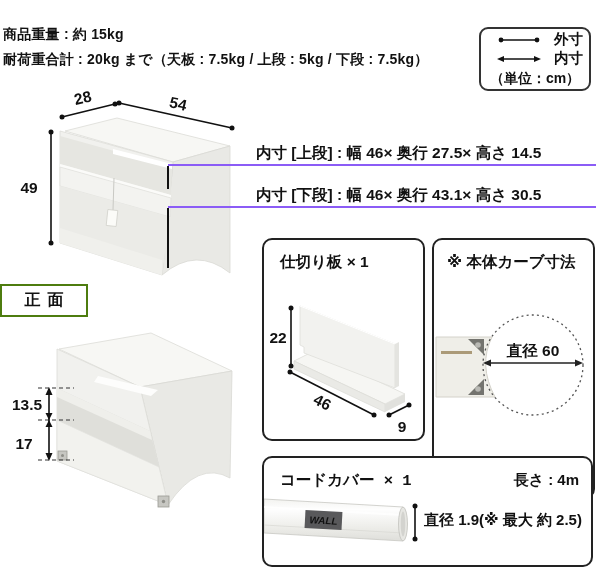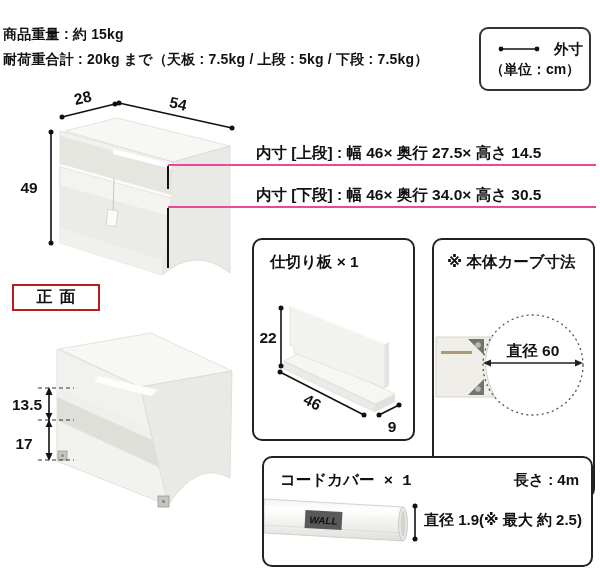--- a/index.html
+++ b/index.html
@@ -13,27 +13,27 @@
   .legend-box{
     left:479px;top:27px;width:112px;height:64px;border:2px solid #333;border-radius:9px;
     background:#fff;display:flex;flex-direction:column;justify-content:center;
     padding:2px 6px;box-sizing:border-box;
   }
   .legend-row{display:flex;align-items:center;justify-content:flex-end;gap:12px;height:19px;}
   .legend-row .sym{flex:0 0 auto;}
   .legend-label{font-size:14.5px;font-weight:600;}
   .legend-unit{font-size:14px;font-weight:600;text-align:center;height:20px;line-height:20px;}
   .dimline{
-    left:168px;width:428px;height:25px;border-bottom:2px solid #ec4899;
+    left:168px;width:428px;height:25px;border-bottom:2px solid #8b5cf6;
     font-size:15.5px;font-weight:600;line-height:23px;white-space:nowrap;
     padding-left:88px;box-sizing:border-box;
   }
   .connector{width:2px;background:#111;left:167px;}
   .view-label{
-    left:12px;width:88px;height:27px;border:2px solid #b91c1c;background:#fff;
+    left:0;width:88px;height:33px;border:2px solid #4d7c0f;background:#fff;
     display:flex;align-items:center;justify-content:center;
     font-size:16px;font-weight:700;letter-spacing:7px;text-indent:7px;box-sizing:border-box;
   }
   .part-box{border:2px solid #222;border-radius:10px;background:#fff;box-sizing:border-box;overflow:hidden;}
   .box-title{font-size:15.5px;font-weight:600;white-space:nowrap;}
   svg text{font-family:"Liberation Sans","DejaVu Sans",sans-serif;fill:#111;}
   .dimnum{font-size:15.5px;font-weight:600;}
 </style>
 </head>
 <body>
@@ -45,20 +45,28 @@
 
   <div class="abs legend-box">
     <div class="legend-row">
       <svg class="sym" width="46" height="10" viewBox="0 0 46 10">
         <line x1="5" y1="5" x2="41" y2="5" stroke="#111" stroke-width="1.6"></line>
         <circle cx="5" cy="5" r="2.4" fill="#111"></circle>
           <circle cx="41" cy="5" r="2.4" fill="#111"></circle>
       </svg>
       <span class="legend-label">外寸</span>
     </div>
+    <div class="legend-row">
+      <svg class="sym" width="46" height="10" viewBox="0 0 46 10">
+        <line x1="4" y1="5" x2="42" y2="5" stroke="#111" stroke-width="1.6"></line>
+        <polygon points="1,5 8,2 8,8" fill="#111"></polygon>
+          <polygon points="45,5 38,2 38,8" fill="#111"></polygon>
+      </svg>
+      <span class="legend-label">内寸</span>
+    </div>
     <div class="legend-unit">（単位：cm）</div>
   </div>
 
   <svg class="abs" style="left:10px;top:88px;" width="235" height="205" viewBox="0 0 235 205">
 
     <polygon points="55,43 107,30 220,58 163,74" fill="#f7f7f4" stroke="#dcdcd7" stroke-width="0.8"></polygon>
     <path d="M163,74 L220,58 L220,185 Q186,158 152,187 Z" fill="#e9e9e5" stroke="#d9d9d4" stroke-width="0.8"></path>
     <polygon points="50,43 163,74 152,187 50,155" fill="#f1f1ee" stroke="#dcdcd7" stroke-width="0.8"></polygon>
 
     <polygon points="50,48 162,79 161,107 50,76" fill="#e6e6e1"></polygon>
@@ -83,21 +91,21 @@
       <circle cx="105" cy="16" r="2.5" fill="#111"></circle>
     <text class="dimnum" text-anchor="middle" transform="translate(74,15) rotate(-13)">28</text>
 
     <line x1="109" y1="15" x2="222" y2="40" stroke="#111" stroke-width="1.6"></line>
     <circle cx="109" cy="15" r="2.5" fill="#111"></circle>
       <circle cx="222" cy="40" r="2.5" fill="#111"></circle>
     <text class="dimnum" text-anchor="middle" transform="translate(167,21) rotate(13)">54</text>
   </svg>
 
   <div class="abs dimline jp" style="top:141px;">内寸 [上段] : 幅 46× 奥行 27.5× 高さ 14.5</div>
-  <div class="abs dimline jp" style="top:183px;">内寸 [下段] : 幅 46× 奥行 34.0× 高さ 30.5</div>
+  <div class="abs dimline jp" style="top:183px;">内寸 [下段] : 幅 46× 奥行 43.1× 高さ 30.5</div>
   <div class="abs connector" style="top:166px;height:23px;"></div>
   <div class="abs connector" style="top:208px;height:60px;"></div>
 
   <div class="abs view-label" style="top:284px;">正面</div>
 
   <svg class="abs" style="left:10px;top:330px;" width="235" height="195" viewBox="0 0 235 195">
     <polygon points="49,19 141,3 222,41 130,57" fill="#f7f7f4" stroke="#dcdcd7" stroke-width="0.8"></polygon>
     <path d="M130,57 L222,41 L220,148 Q188,130 158,175 Z" fill="#e9e9e5" stroke="#d9d9d4" stroke-width="0.8"></path>
     <polygon points="47,19 130,57 158,175 47,131" fill="#f1f1ee" stroke="#dcdcd7" stroke-width="0.8"></polygon>
 
@@ -120,21 +128,21 @@
     <line x1="39" y1="60" x2="39" y2="128" stroke="#111" stroke-width="1.6"></line>
     <polygon points="39,57 35.5,65 42.5,65" fill="#111"></polygon>
     <polygon points="39,90 35.5,83 42.5,83" fill="#111"></polygon>
     <polygon points="39,90 35.5,97 42.5,97" fill="#111"></polygon>
     <polygon points="39,131 35.5,123 42.5,123" fill="#111"></polygon>
     <text class="dimnum" x="17" y="80" text-anchor="middle">13.5</text>
     <text class="dimnum" x="14" y="119" text-anchor="middle">17</text>
   </svg>
 
 
-  <div class="abs part-box" style="left:252px;top:238px;width:163px;height:203px;">
+  <div class="abs part-box" style="left:262px;top:238px;width:163px;height:203px;">
     <div class="abs box-title" style="left:16px;top:12px;">仕切り板 × 1</div>
     <svg class="abs" style="left:0;top:0;" width="163" height="203" viewBox="0 0 163 203">
 
       <polygon points="30,121 121,164 141,154 50,111" fill="#f6f6f3" stroke="#ddddd8" stroke-width="0.8"></polygon>
       <polygon points="30,121 121,164 121,172 30,129" fill="#eaeae6" stroke="#ddddd8" stroke-width="0.8"></polygon>
       <polygon points="121,164 141,154 141,162 121,172" fill="#e1e1dd"></polygon>
 
       <polygon points="36,66 131,104 131,148 40,113 40,107 36,105" fill="#f2f2ef" stroke="#deded9" stroke-width="0.8"></polygon>
       <polygon points="131,104 135,102 135,146 131,148" fill="#e4e4e0"></polygon>
       <line x1="36" y1="66" x2="131" y2="104" stroke="#ffffff" stroke-width="1.2"></line>

